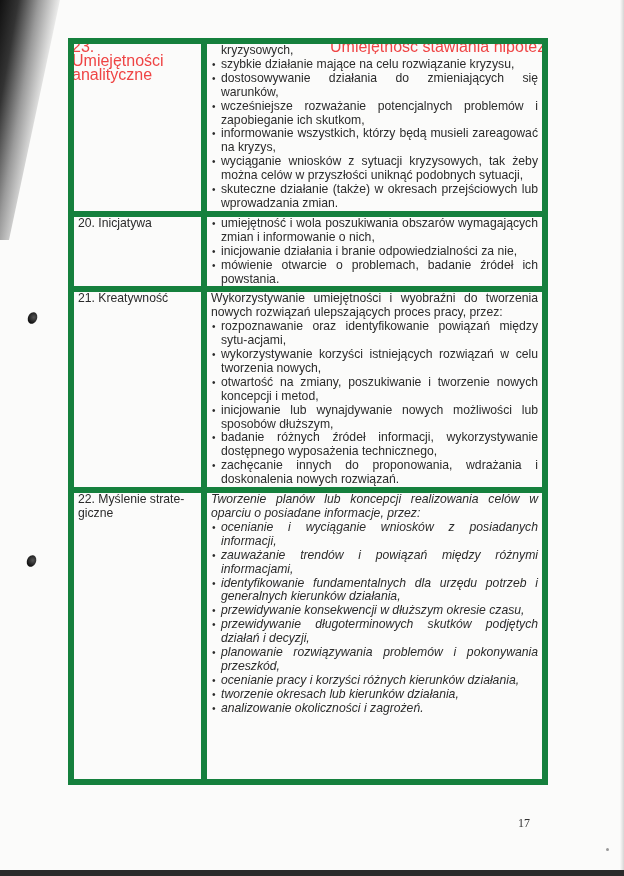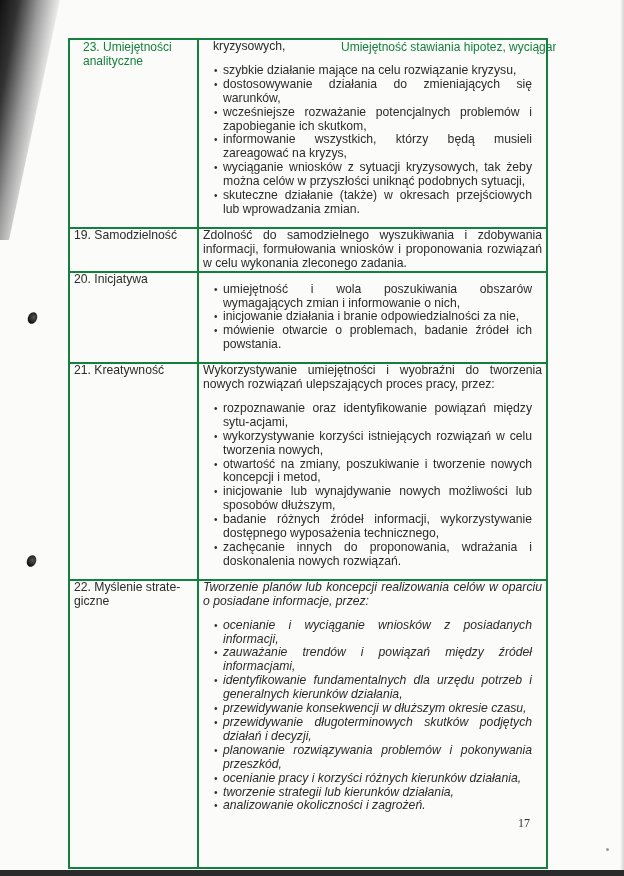--- a/index.html
+++ b/index.html
@@ -21,32 +21,32 @@
     position:absolute; right:0; top:0; width:4px; height:876px;
     background:linear-gradient(90deg, rgba(0,0,0,0), rgba(0,0,0,0.15));
   }
   .hole {
     position:absolute; width:9px; height:12px; border-radius:50%;
     background:radial-gradient(circle at 60% 40%, #555 0%, #111 70%);
     transform:rotate(25deg);
   }
   .speck { position:absolute; width:3px; height:3px; border-radius:50%; background:#999; }
   .ghost {
-    position:absolute; color:#15803d; font-size:12px; line-height:14px;margin-left:11px;
+    position:absolute; color:#ef4444; font-size:16px; line-height:14px;
   }
   table.comp {
     position:absolute; left:68px; top:38px; width:480px;
     border-collapse:collapse; font-size:12.2px; line-height:13.9px;
   }
   table.comp td {
-    border:2px solid #15803d; vertical-align:top; padding:0 4px 0 4px;
+    border:6px solid #15803d; vertical-align:top; padding:0 4px 0 4px;
   }
   td.name { width:119px; padding-left:3px; }
   td.desc { text-align:justify; }
-  ul { margin:10px; padding:0; list-style:none; }
+  ul { margin:0; padding:0; list-style:none; }
   li { position:relative; padding-left:10px; text-align:justify; }
   li::before {
     content:"•"; position:absolute; left:1px; top:0; font-size:10px;
   }
   .cont { display:block; }
   .page-num {
     position:absolute; left:518px; top:816px; font-family:"Liberation Serif", serif;
     font-size:12px; color:#333;
   }
 </style>
@@ -74,26 +74,20 @@
             <li>szybkie działanie mające na celu rozwiązanie kryzysu,</li>
             <li>dostosowywanie działania do zmieniających się warunków,</li>
             <li>wcześniejsze rozważanie potencjalnych problemów i zapobieganie ich skutkom,</li>
             <li>informowanie wszystkich, którzy będą musieli zareagować na kryzys,</li>
             <li>wyciąganie wniosków z sytuacji kryzysowych, tak żeby można celów w przyszłości uniknąć podobnych sytuacji,</li>
             <li>skuteczne działanie (także) w okresach przejściowych lub wprowadzania zmian.</li>
           </ul>
         </td>
       </tr>
       <tr>
-        <td class="name">19. Samodzielność</td>
-        <td class="desc">
-          <div>Zdolność do samodzielnego wyszukiwania i zdobywania informacji, formułowania wniosków i proponowania rozwiązań w celu wykonania zleconego zadania.</div>
-        </td>
-      </tr>
-      <tr>
         <td class="name">20. Inicjatywa</td>
         <td class="desc">
           <ul>
             <li>umiejętność i wola poszukiwania obszarów wymagających zmian i informowanie o nich,</li>
             <li>inicjowanie działania i branie odpowiedzialności za nie,</li>
             <li>mówienie otwarcie o problemach, badanie źródeł ich powstania.</li>
           </ul>
         </td>
       </tr>
       <tr>
@@ -109,27 +103,27 @@
             <li>zachęcanie innych do proponowania, wdrażania i doskonalenia nowych rozwiązań.</li>
           </ul>
         </td>
       </tr>
       <tr>
         <td class="name">22. Myślenie strate-giczne</td>
         <td class="desc" style="height: 286px; font-style: italic;">
           <div>Tworzenie planów lub koncepcji realizowania celów w oparciu o posiadane informacje, przez:</div>
           <ul>
             <li>ocenianie i wyciąganie wniosków z posiadanych informacji,</li>
-            <li>zauważanie trendów i powiązań między źródeł informacjami,</li>
+            <li>zauważanie trendów i powiązań między różnymi informacjami,</li>
             <li>identyfikowanie fundamentalnych dla urzędu potrzeb i generalnych kierunków działania,</li>
             <li>przewidywanie konsekwencji w dłuższym okresie czasu,</li>
             <li>przewidywanie długoterminowych skutków podjętych działań i decyzji,</li>
             <li>planowanie rozwiązywania problemów i pokonywania przeszkód,</li>
             <li>ocenianie pracy i korzyści różnych kierunków działania,</li>
-            <li>tworzenie strategii lub kierunków działania,</li>
+            <li>tworzenie okresach lub kierunków działania,</li>
             <li>analizowanie okoliczności i zagrożeń.</li>
           </ul>
         </td>
       </tr>
     </tbody>
 </table>
 
 <div class="page-num">17</div>
 
 </body></html>

